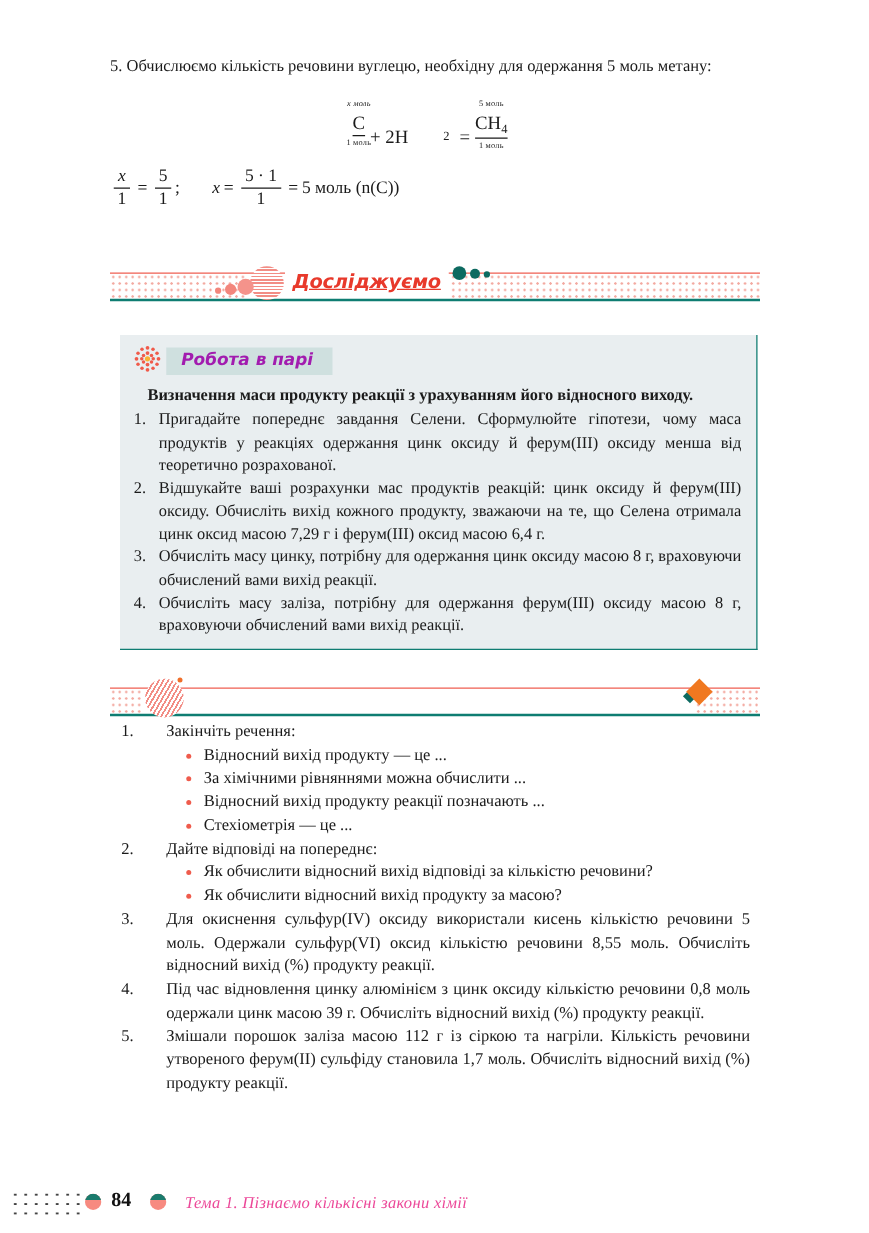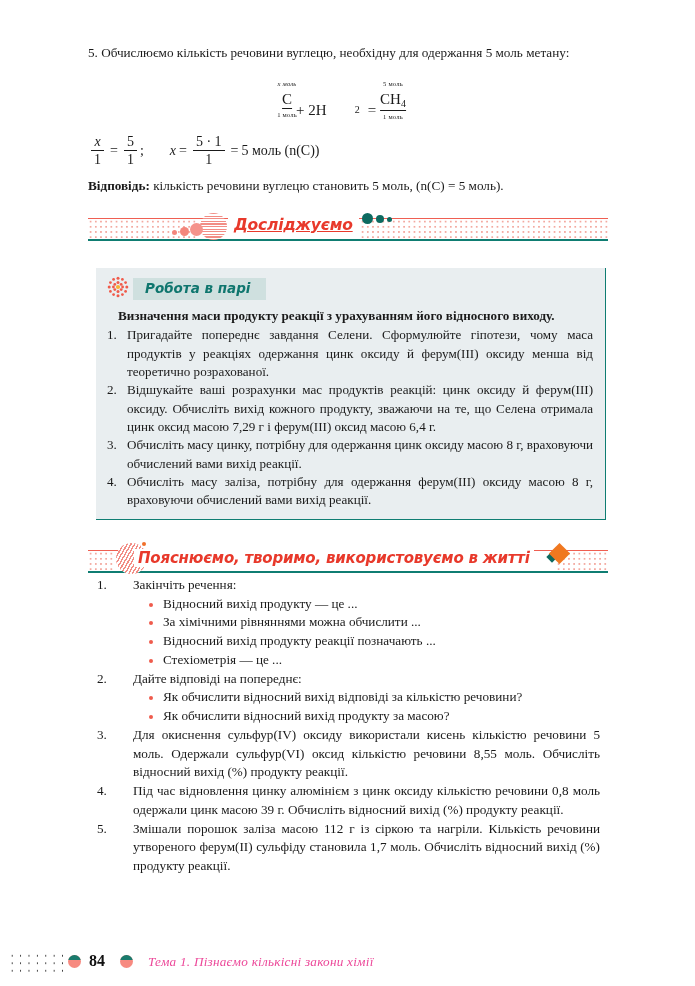--- a/index.html
+++ b/index.html
@@ -200,21 +200,21 @@
     padding: 10px 12px 10px 11px;
   }
   .badge {
     display: inline-flex;
     align-items: center;
     margin: 0 0 7px 0;
     position: relative;
   }
   .badge-label {
     background: #cfe0df;
-    color: #0f766e;
+    color: #a21caf;
     font-family: "DejaVu Sans", "Liberation Sans", sans-serif;
     font-style: italic;
     font-weight: bold;
     font-size: 13.5px;
     padding: 2px 16px 3px 12px;
     line-height: 1.25;
     margin-left: 26px;
   }
   .flower {
     position: absolute;
@@ -397,21 +397,20 @@
       <span class="ital">x</span>
       <span class="eqsym">=</span>
       <span class="frac">
         <span class="num">5 · 1</span>
         <span class="den">1</span>
       </span>
       <span class="eqsym">=</span>
       <span>5 моль (n(C))</span>
     </div>
 
-    <p class="answer"><b>Відповідь:</b><span> кількість речовини вуглецю становить 5 моль, (n(C) = 5 моль).</span></p>
   </div>
 
   <div class="rubric" style="top:208px;">
     <div class="line-top"></div>
     <div class="line-bot"></div>
     <div class="dots-left" style="left:0px; width:108px;"></div>
     <div class="dots-right" style="left:272px; width:248px;"></div>
 
     <div class="dot" style="left:84px; top:22px; width:5px; height:5px; background:#f3867c;"></div>
     <div class="dot" style="left:92px; top:19px; width:9px; height:9px; background:#f3867c;"></div>
@@ -479,21 +478,20 @@
 
   <div class="rubric" style="top:540px;">
     <div class="line-top"></div>
     <div class="line-bot"></div>
     <div class="dots-left" style="left:0px; width:26px;"></div>
     <div class="dots-right" style="left:468px; width:52px;"></div>
 
     <div class="stripe-ball" style="left:28px; top:3px; width:31px; height:31px; background-image: repeating-linear-gradient(120deg, #f28d85 0px, #f28d85 1.4px, #ffffff 1.4px, #ffffff 3.2px);"></div>
     <div class="dot" style="left:54px; top:2px; width:4px; height:4px; background:#f06f2a;"></div>
 
-    <div class="rubric-title" style="left:46px; top:9px; padding:0 4px; font-size:15px;">Пояснюємо, творимо, використовуємо в житті</div>
 
     <div class="diamond" style="left:460px; top:13px; width:8px; height:8px; background:#0d6a60;"></div>
     <div class="diamond" style="left:464px; top:6px; width:15px; height:15px; background:#f07820;"></div>
   </div>
 
   <ol class="exercises">
     <li>
       <span class="num">1.</span>
       <span>Закінчіть речення:</span>
       <ul class="subs">

